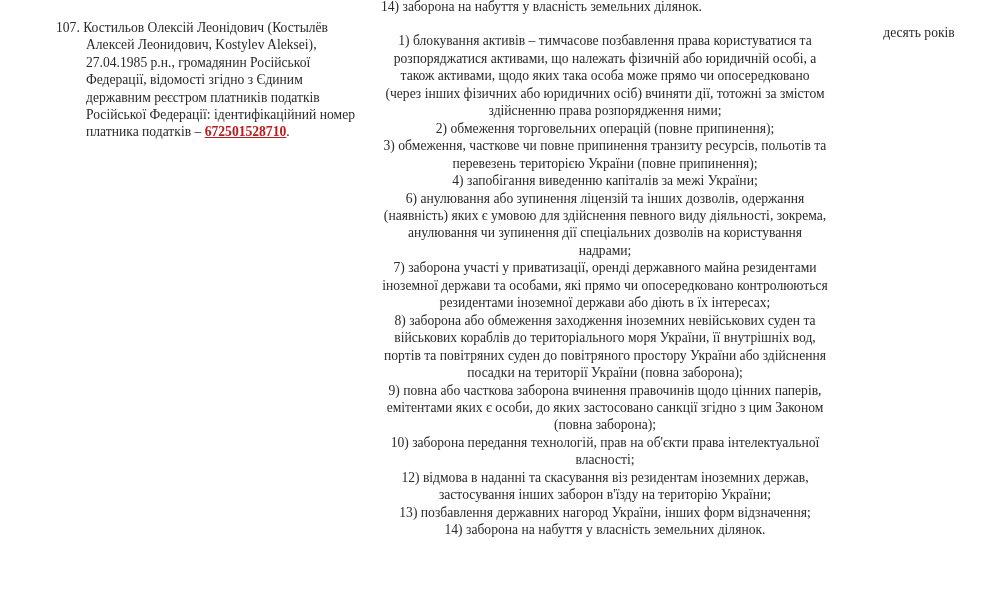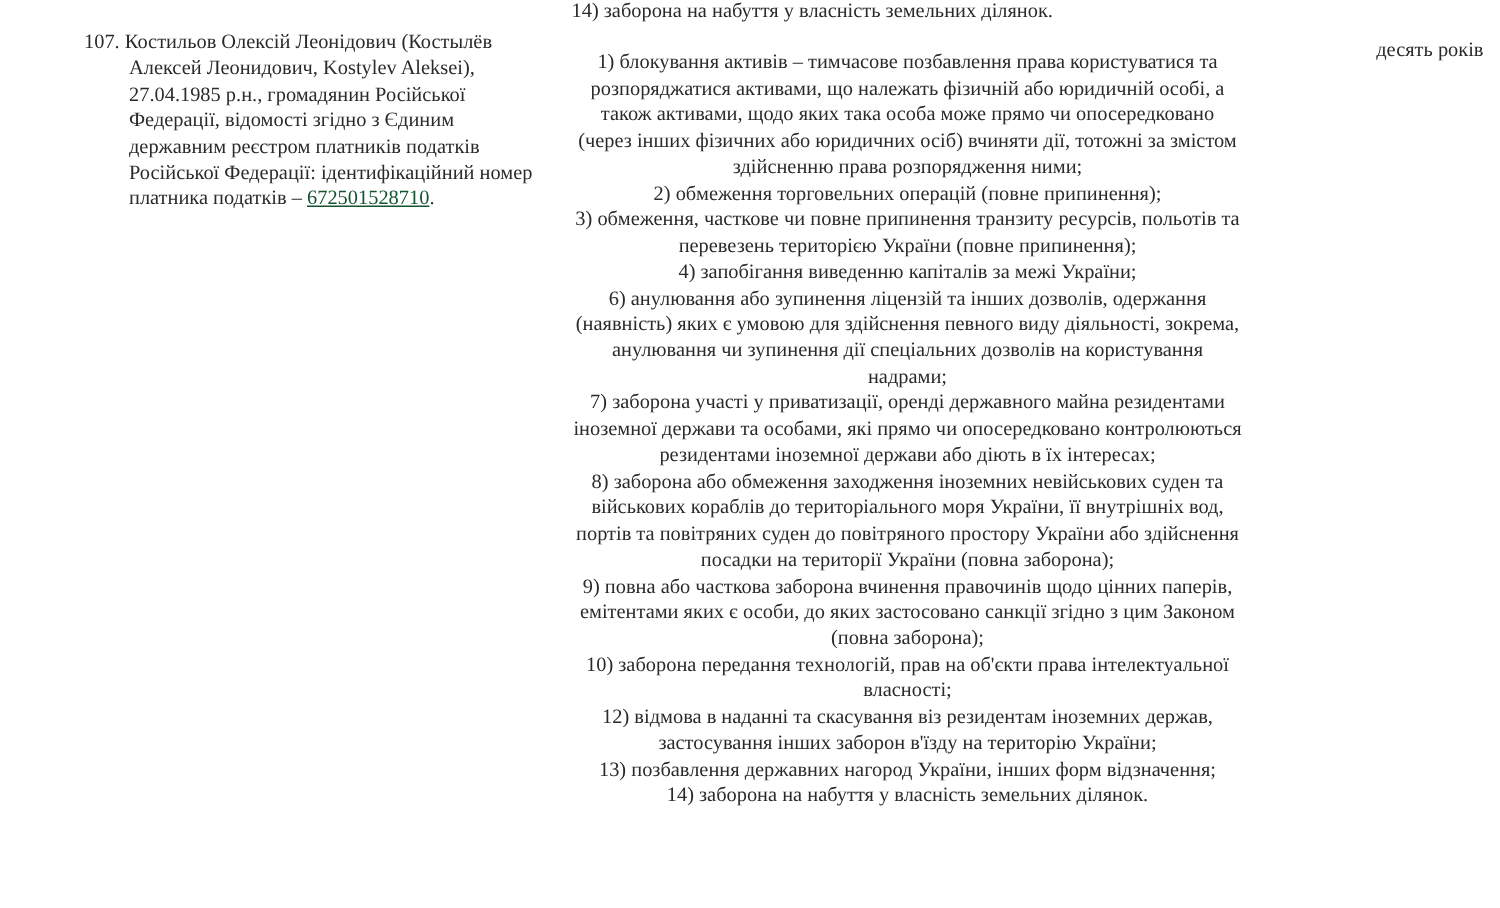--- a/index.html
+++ b/index.html
@@ -35,23 +35,24 @@
     text-align: left;
   }
   .entry-block {
     padding-left: 30px;
     text-indent: -30px;
   }
   .entry-num {
     white-space: nowrap;
   }
   .tax-link {
-    color: #14532d;
+    color: #b91c1c;
     text-decoration: underline;
     text-underline-offset: 1px;
+    font-weight: bold;
   }
 
   
   .measures-col {
     position: absolute;
     left: 381px;
     top: -2px;
     width: 448px;
     font-size: 13.6px;
     line-height: 17.45px;
@@ -69,21 +70,21 @@
   }
 
   
   .term-col {
     position: absolute;
     left: 849px;
     top: 24px;
     width: 140px;
     font-size: 13.6px;
     line-height: 17.45px;
-    text-align: right;
+    text-align: center;
     white-space: nowrap;
   }
 </style>
 </head>
 <body>
 
 <div class="page">
 
   <div class="entry-col">
     <div class="entry-block">

